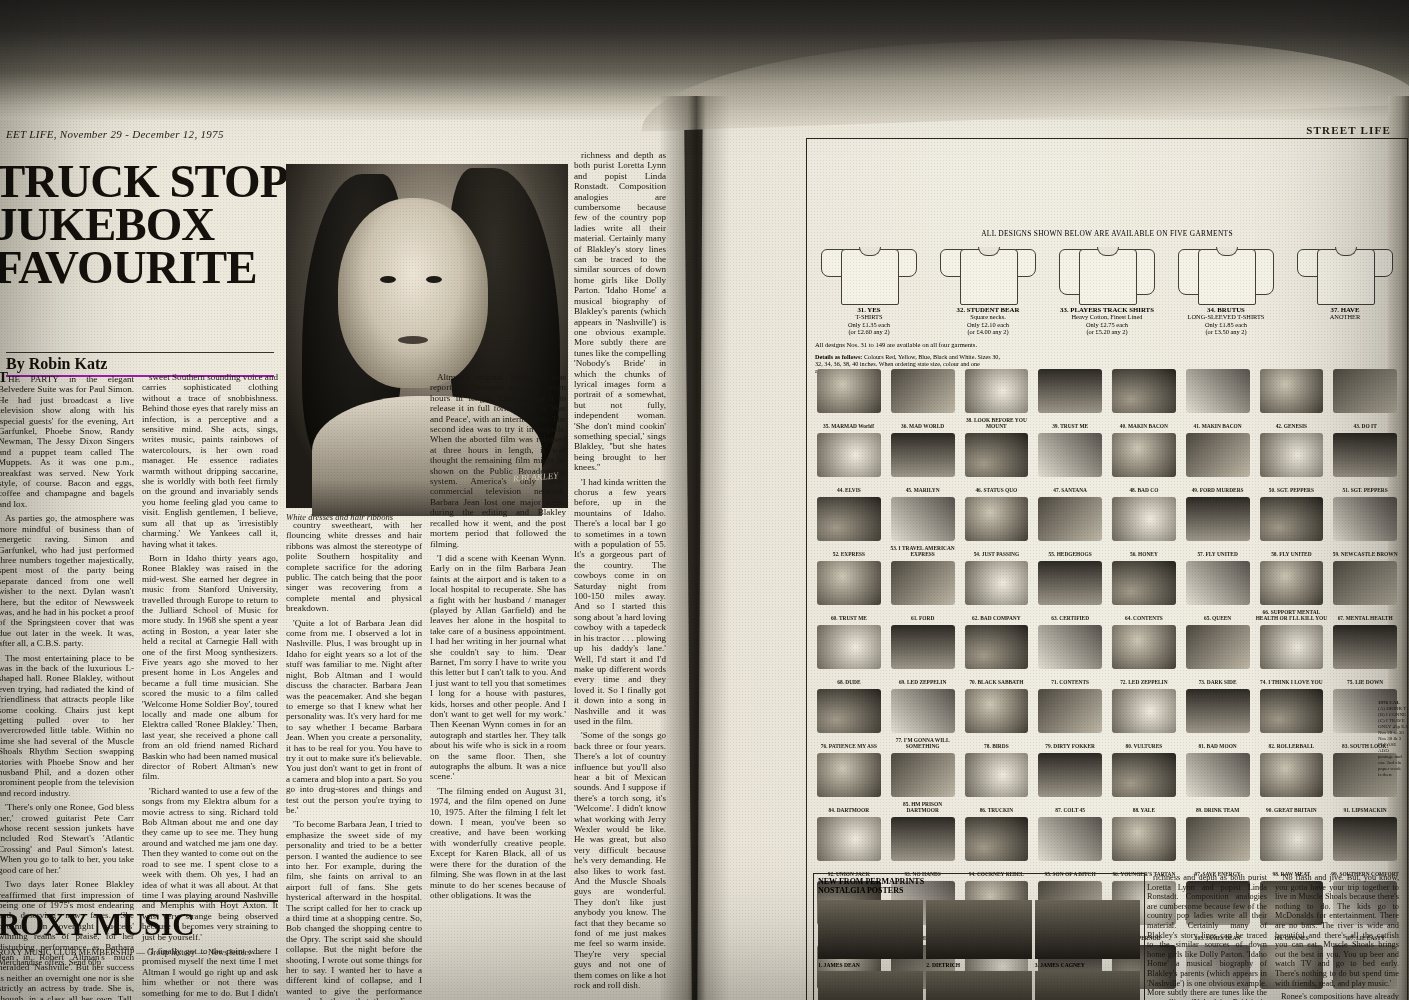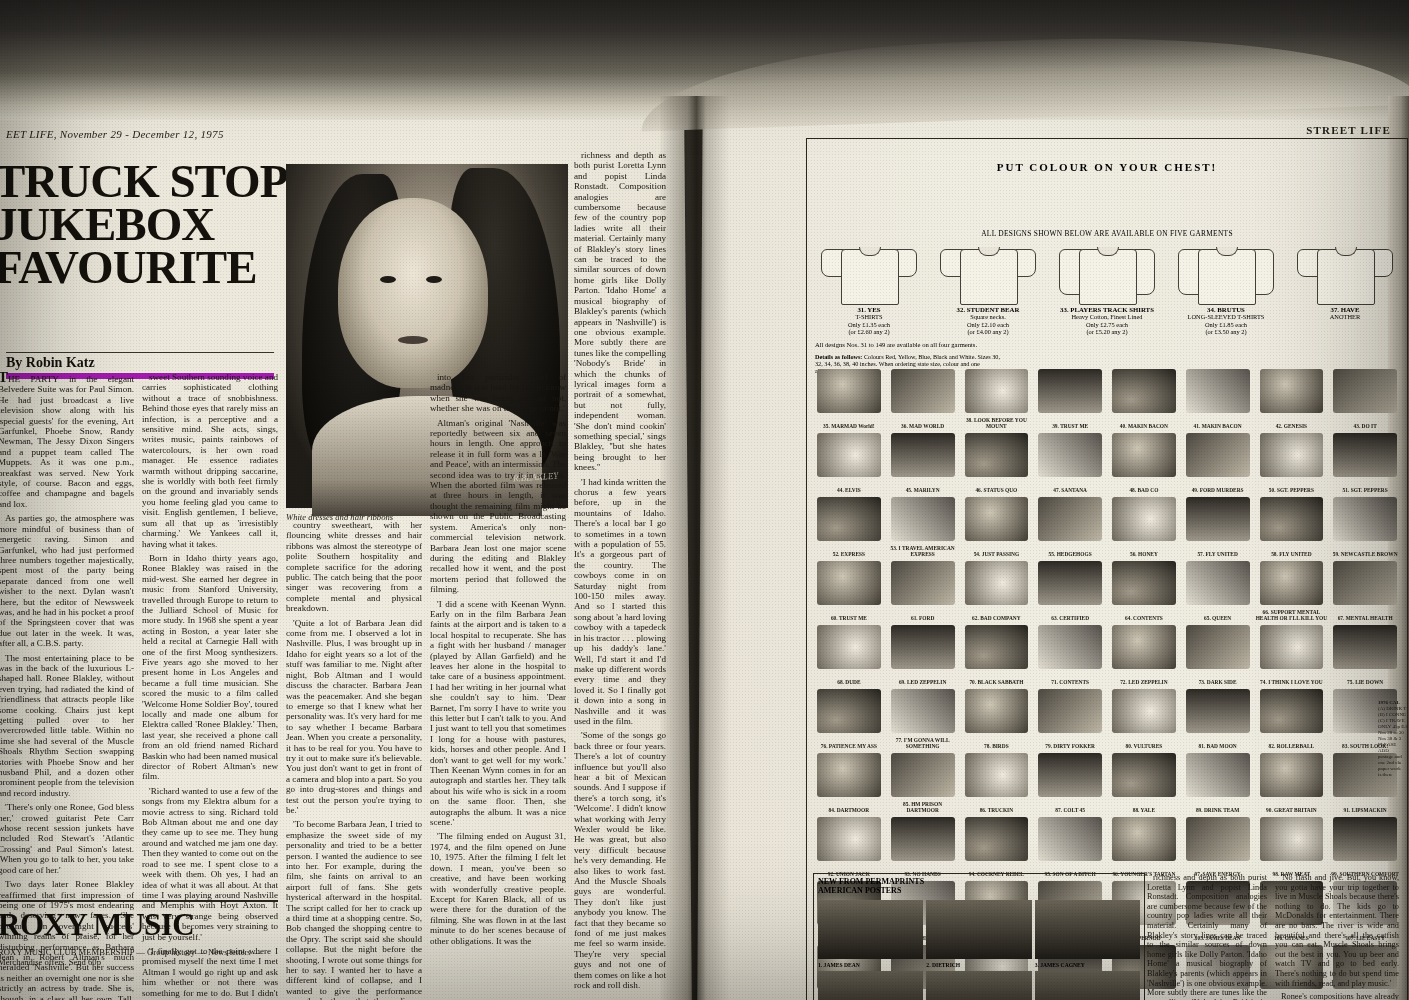--- a/index.html
+++ b/index.html
@@ -43,22 +43,22 @@
   
   .masthead{position:absolute;font-size:11px;font-style:italic;letter-spacing:.3px;color:#201d18;}
   .lhead{left:6px;top:128px;}
   .rhead{right:18px;top:124px;font-style:normal;font-weight:bold;letter-spacing:1.2px;font-size:11px;}
 
   .hl{position:absolute;left:-6px;top:160px;width:300px;color:#15120d;
       font-family:"Liberation Serif",serif;font-weight:bold;line-height:.92;}
   .hl div{font-size:47px;letter-spacing:-1px;}
   .standfirst{position:absolute;left:6px;top:288px;width:276px;font-size:13.2px;
       font-weight:bold;line-height:1.28;text-align:center;color:#15120d;}
-  .byline{position:absolute;left:6px;top:352px;width:268px;font-size:14px;font-weight:bold;
-      border-top:1px solid #3a352c;border-bottom:6px solid #a21caf;padding:2px 0;color:#15120d;}
+  .byline{position:absolute;left:6px;top:352px;width:268px;font-size:16px;font-weight:bold;
+      border-top:1px solid #3a352c;border-bottom:2px solid #a21caf;padding:2px 0;color:#15120d;}
 
   .col{position:absolute;color:#1a1712;text-align:justify;
        font-size:9.1px;line-height:10.4px;
        -webkit-hyphens:auto;hyphens:auto;}
   .col p{margin:0 0 4px 0;text-indent:7px;}
   .col p.first{text-indent:0;}
   .col p.first::first-letter{font-size:15px;font-weight:bold;}
 
   .c1{left:-2px;top:372px;width:136px;height:520px;}
   .c2{left:142px;top:372px;width:136px;height:520px;}
@@ -179,40 +179,38 @@
       <p>Born in Idaho thirty years ago, Ronee Blakley was raised in the mid-west. She earned her degree in music from Stanford University, travelled through Europe to return to the Julliard School of Music for more study. In 1968 she spent a year acting in Boston, a year later she held a recital at Carnegie Hall with one of the first Moog synthesizers. Five years ago she moved to her present home in Los Angeles and became a full time musician. She scored the music to a film called 'Welcome Home Soldier Boy', toured locally and made one album for Elektra called 'Ronee Blakley.' Then, last year, she received a phone call from an old friend named Richard Baskin who had been named musical director of Robert Altman's new film.</p>
       <p>'Richard wanted to use a few of the songs from my Elektra album for a movie actress to sing. Richard told Bob Altman about me and one day they came up to see me. They hung around and watched me jam one day. Then they wanted to come out on the road to see me. I spent close to a week with them. Oh yes, I had an idea of what it was all about. At that time I was playing around Nashville and Memphis with Hoyt Axton. It was very strange being observed because it becomes very straining to just be yourself.'</p>
       <p>'I finally got to the point where I promised myself the next time I met Altman I would go right up and ask him whether or not there was something for me to do. But I didn't have to. He walked right in and asked me.'</p>
     </div>
   <div class="col c3">
       <p>country sweetheart, with her flouncing white dresses and hair ribbons was almost the stereotype of polite Southern hospitality and complete sacrifice for the adoring public. The catch being that the poor singer was recovering from a complete mental and physical breakdown.</p>
       <p>'Quite a lot of Barbara Jean did come from me. I observed a lot in Nashville. Plus, I was brought up in Idaho for eight years so a lot of the stuff was familiar to me. Night after night, Bob Altman and I would discuss the character. Barbara Jean was the peacemaker. And she began to emerge so that I knew what her personality was. It's very hard for me to say whether I became Barbara Jean. When you create a personality, it has to be real for you. You have to try it out to make sure it's believable. You just don't want to get in front of a camera and blop into a part. So you go into drug-stores and things and test out the person you're trying to be.'</p>
       <p>'To become Barbara Jean, I tried to emphasize the sweet side of my personality and tried to be a better person. I wanted the audience to see into her. For example, during the film, she faints on arrival to an airport full of fans. She gets hysterical afterward in the hospital. The script called for her to crack up a third time at a shopping centre. So, Bob changed the shopping centre to the Opry. The script said she should collapse. But the night before the shooting, I wrote out some things for her to say. I wanted her to have a different kind of collapse, and I wanted to give the performance enough depth so that the audience wouldn't see her as cardboard character or as a neurotic idiot. I thought, let her be seen as a real person with real struggles, weaknesses and strengths.'</p>
     </div>
   <div class="col c4">
-      <p>into her particular kind of madness. It was hard for her to know when she was being real or not, whether she was on the verge or not.'</p>
       <p>Altman's original 'Nashville' was reportedly between six and seven hours in length. One approach to release it in full form was a la 'War and Peace', with an intermission. The second idea was to try it in sequels. When the aborted film was released at three hours in length, it was thought the remaining film might be shown on the Public Broadcasting system. America's only non-commercial television network. Barbara Jean lost one major scene during the editing and Blakley recalled how it went, and the post mortem period that followed the filming.</p>
       <p>'I did a scene with Keenan Wynn. Early on in the film Barbara Jean faints at the airport and is taken to a local hospital to recuperate. She has a fight with her husband / manager (played by Allan Garfield) and he leaves her alone in the hospital to take care of a business appointment. I had her writing in her journal what she couldn't say to him. 'Dear Barnet, I'm sorry I have to write you this letter but I can't talk to you. And I just want to tell you that sometimes I long for a house with pastures, kids, horses and other people. And I don't want to get well for my work.' Then Keenan Wynn comes in for an autograph and startles her. They talk about his wife who is sick in a room on the same floor. Then, she autographs the album. It was a nice scene.'</p>
       <p>'The filming ended on August 31, 1974, and the film opened on June 10, 1975. After the filming I felt let down. I mean, you've been so creative, and have been working with wonderfully creative people. Except for Karen Black, all of us were there for the duration of the filming. She was flown in at the last minute to do her scenes because of other obligations. It was the</p>
     </div>
   <div class="col c5">
       <p>richness and depth as both purist Loretta Lynn and popist Linda Ronstadt. Composition analogies are cumbersome because few of the country pop ladies write all their material. Certainly many of Blakley's story lines can be traced to the similar sources of down home girls like Dolly Parton. 'Idaho Home' a musical biography of Blakley's parents (which appears in 'Nashville') is one obvious example. More subtly there are tunes like the compelling 'Nobody's Bride' in which the chunks of lyrical images form a portrait of a somewhat, but not fully, independent woman. 'She don't mind cookin' something special,' sings Blakley, ''but she hates being brought to her knees.''</p>
       <p>'I had kinda written the chorus a few years before, up in the mountains of Idaho. There's a local bar I go to sometimes in a town with a population of 55. It's a gorgeous part of the country. The cowboys come in on Saturday night from 100-150 miles away. And so I started this song about 'a hard loving cowboy with a tapedeck in his tractor . . . plowing up his daddy's lane.' Well, I'd start it and I'd make up different words every time and they loved it. So I finally got it down into a song in Nashville and it was used in the film.</p>
       <p>'Some of the songs go back three or four years. There's a lot of country influence but you'll also hear a bit of Mexican sounds. And I suppose if there's a torch song, it's 'Welcome'. I didn't know what working with Jerry Wexler would be like. He was great, but also very difficult because he's very demanding. He also likes to work fast. And the Muscle Shoals guys are wonderful. They don't like just anybody you know. The fact that they became so fond of me just makes me feel so warm inside. They're very special guys and not one of them comes on like a hot rock and roll dish.</p>
     </div>
 
   <div class="roxy">
     <h2>ROXY MUSIC</h2>
     <div class="sub">ROXY MUSIC CLUB MEMBERSHIP — Group history — News letters — Merchandise offers. Send 60p</div>
   </div>
 
   <div class="masthead rhead">STREET LIFE</div>
 
   <div class="ad">
-    <div class="ad-t1">PUT COLOUR ON YOUR CHEST!</div>
     <div class="ad-t3">ALL DESIGNS SHOWN BELOW ARE AVAILABLE ON FIVE GARMENTS</div>
 
     <div class="shirts">
         <div class="shirt">
           <div class="tee ">
             <div class="sl l"></div>
             <div class="sl r"></div>
             <div class="torso"></div>
             <div class="neck"></div>
           </div>
@@ -580,21 +578,21 @@
         </div>
         <div class="cellw">
           <div class="art" style="background:linear-gradient(135deg,#4d4840,#bdb6a5)"></div>
           <div class="lbl">121. RAW MEAT</div>
         </div>
       </div>
 
     <div class="posters">
       <h4>
         <span>NEW FROM PERMAPRINTS</span><br>
-        <span>AMERICAN POSTERS</span>
+        <span>NOSTALGIA POSTERS</span>
       </h4>
       <div class="pgrid">
           <div class="pcell">
             <div class="pimg"></div>
             <div class="plbl">1. JAMES DEAN</div>
           </div>
           <div class="pcell">
             <div class="pimg"></div>
             <div class="plbl">2. DIETRICH</div>
           </div>

